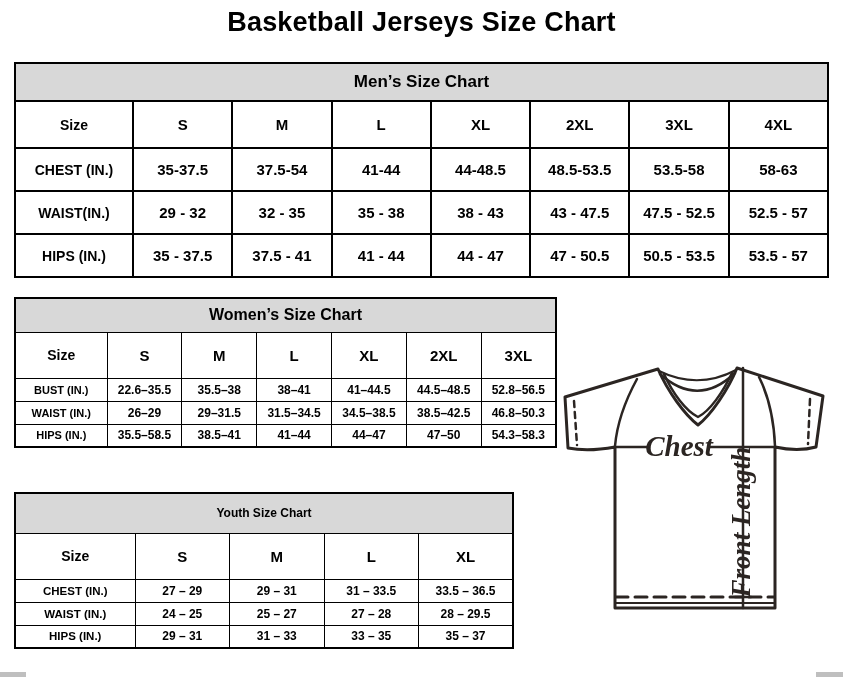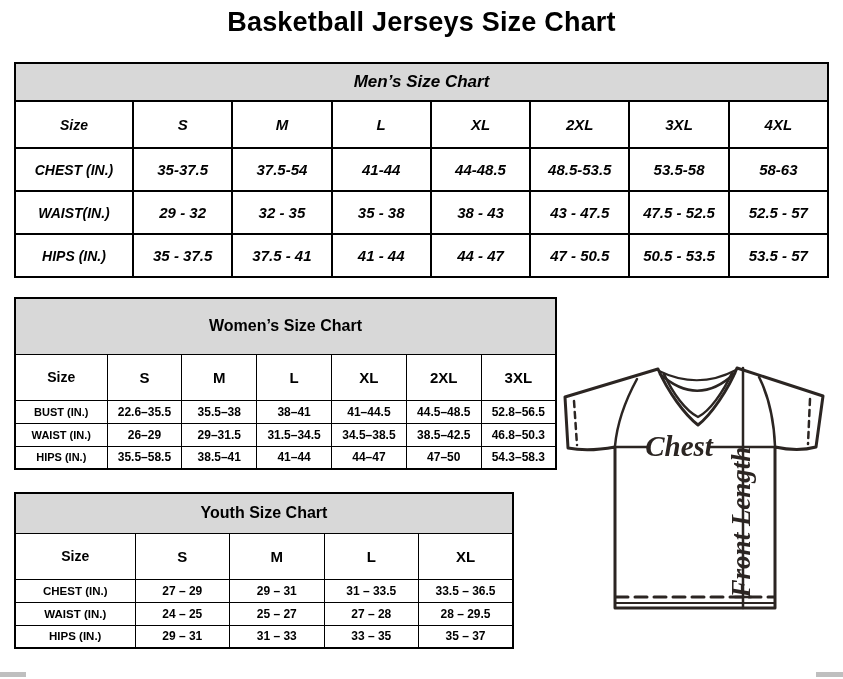--- a/index.html
+++ b/index.html
@@ -24,41 +24,41 @@
     background: #fff;
   }
   table.size-chart th, table.size-chart td {
     text-align: center; vertical-align: middle;
     font-weight: 700; padding: 0;
     overflow: hidden; white-space: nowrap;
   }
   .chart-title-cell { background: #d8d8d8; font-size: 17px; }
 
   
-  #men-table { left: 14px; top: 62px; width: 815px; font-style: italic; }
+  #men-table { left: 14px; top: 62px; width: 815px; }
   #men-table th, #men-table td { border: 2px solid #000; }
   #men-table .chart-title-row { height: 38px; }
   #men-table .size-row { height: 47px; font-size: 15px; }
   #men-table .data-row { height: 43px; font-size: 15px; }
   #men-table .row-label { font-size: 14px; }
 
   
   #women-table { left: 14px; top: 297px; width: 543px; border: 2px solid #000; }
   #women-table th, #women-table td { border: 1.5px solid #000; }
-  #women-table .chart-title-row { height: 56px; }
+  #women-table .chart-title-row { height: 34px; }
   #women-table .chart-title-cell { font-size: 16px; }
   #women-table .size-row { height: 46px; font-size: 15px; }
   #women-table .data-row { height: 23px; font-size: 12px; }
   #women-table .row-label { font-size: 11px; }
 
   
   #youth-table { left: 14px; top: 492px; width: 500px; border: 2px solid #000; }
   #youth-table th, #youth-table td { border: 1.5px solid #000; }
   #youth-table .chart-title-row { height: 40px; }
-  #youth-table .chart-title-cell { font-size: 16px; }
+  #youth-table .chart-title-cell { font-size: 12px; }
   #youth-table .size-row { height: 46px; font-size: 15px; }
   #youth-table .data-row { height: 23px; font-size: 12px; }
   #youth-table .row-label { font-size: 11.5px; }
 
   
   #jersey-svg { position: absolute; left: 558px; top: 364px; }
   #jersey-svg .measure-text {
     font-family: "Liberation Serif", serif;
     font-style: italic;
     font-weight: 700;

